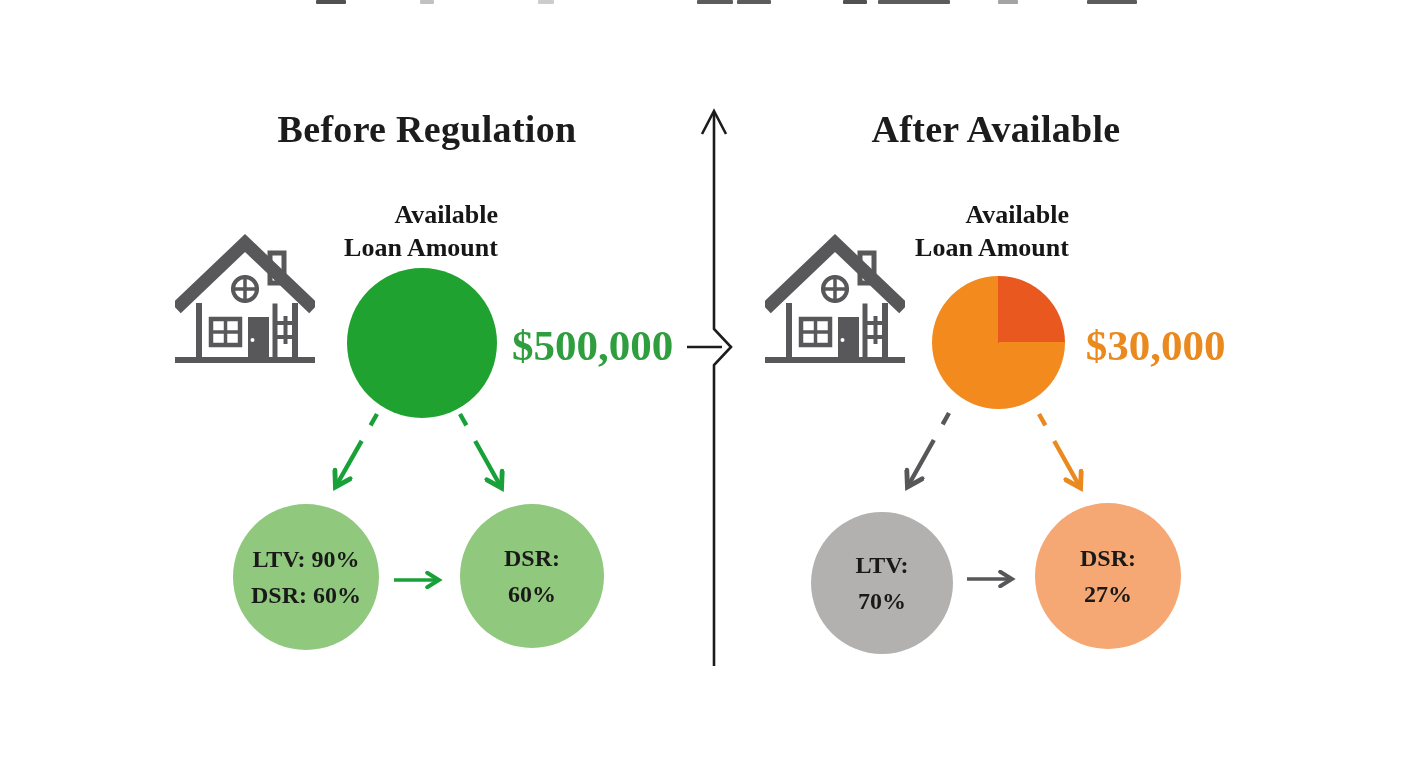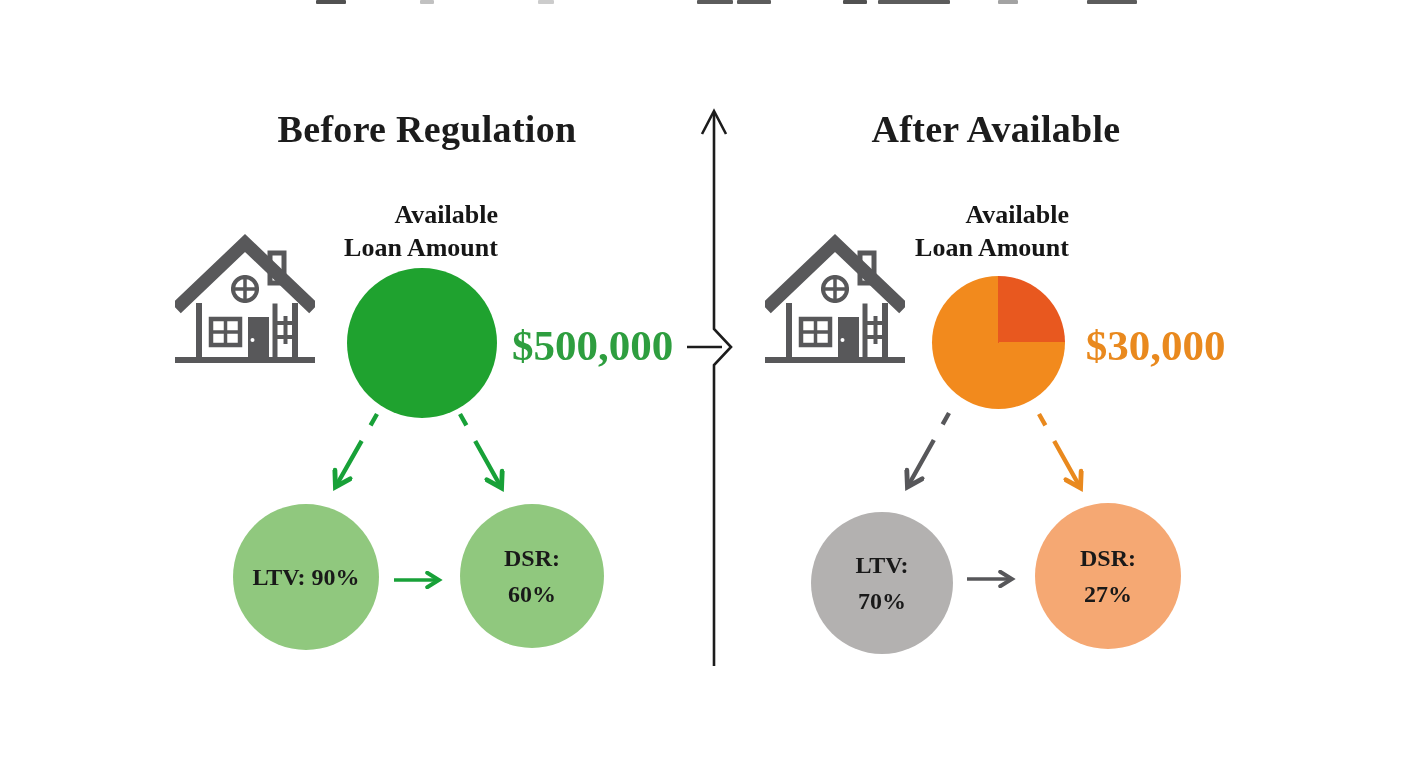--- a/index.html
+++ b/index.html
@@ -87,20 +87,21 @@
       <div>Available</div>
       <div>Loan Amount</div>
     </div>
 
     <div class="abs circle big-circle-green" style="left:347px;top:268px;width:150px;height:150px"></div>
 
     <div class="abs amount amount-green" style="left:586px;top:345px">$500,000</div>
 
     <div class="abs limit-circle c-green-light" style="left:233px;top:504px;width:146px;height:146px">
       <div>LTV: 90%</div>
+      <div>DSR: 60%</div>
     </div>
 
     <div class="abs limit-circle c-green-light" style="left:460px;top:504px;width:144px;height:144px">
       <div>DSR:</div>
       <div>60%</div>
     </div>
   </section>
 
   <section>
     <div class="abs title" style="left:996px;top:107px">After Available</div>

